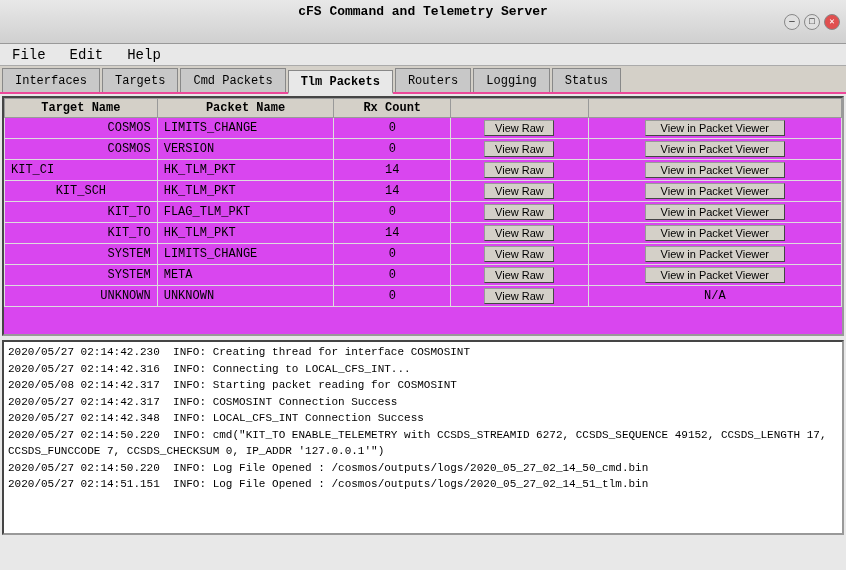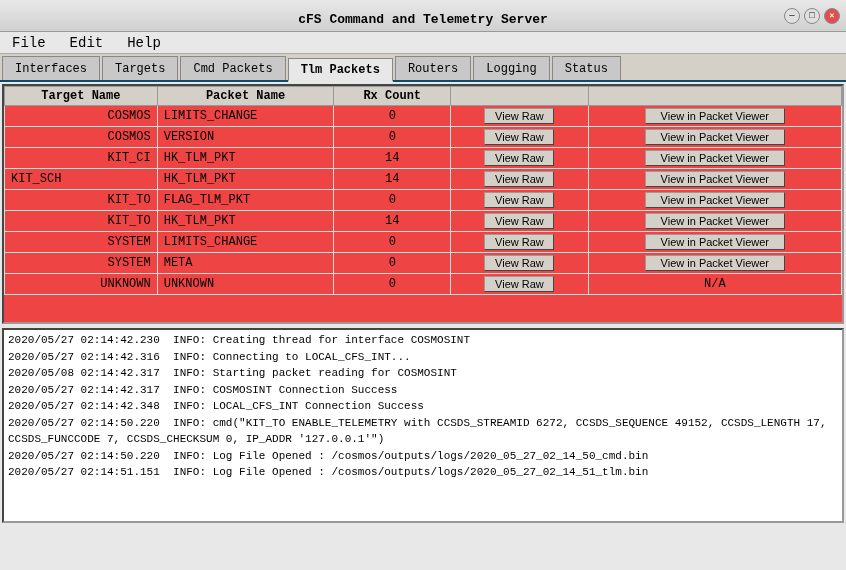--- a/index.html
+++ b/index.html
@@ -8,25 +8,25 @@
       font-size: 12px;
       background: #c0c0c0;
       width: 846px;
       height: 570px;
       overflow: hidden;
     }
     .title-bar {
       background: linear-gradient(to bottom, #e8e8e8, #d0d0d0);
       border-bottom: 1px solid #999;
       display: flex;
-      align-items: flex-end;
+      align-items: flex-start;
       justify-content: center;
       padding: 4px 8px;
       position: relative;
-      height: 32px;
+      height: 44px;
     }
     .title-text {
       font-size: 13px;
       font-weight: bold;
       color: #000;
     }
     .window-controls {
       position: absolute;
       right: 6px;
       top: 50%;
@@ -59,21 +59,21 @@
     .menu-item {
       font-size: 14px;
       cursor: pointer;
       padding: 1px 4px;
     }
     .tabs-bar {
       background: #d4d0c8;
       display: flex;
       align-items: flex-end;
       padding: 2px 2px 0;
-      border-bottom: 2px solid #0c4a6e;
+      border-bottom: 2px solid #ec4899;
       height: 28px;
     }
     .tab {
       background: #c8c8c8;
       border: 1px solid #888;
       border-bottom: none;
       padding: 3px 12px;
       cursor: pointer;
       font-size: 12px;
       margin-right: 2px;
@@ -92,21 +92,21 @@
       background: #e8e8e8;
       display: flex;
       flex-direction: column;
       height: calc(570px - 28px - 22px - 28px);
     }
     .table-container {
       flex: 1;
       overflow-y: auto;
       border: 2px inset #999;
       margin: 2px;
-      background: #ef4444;
+      background: #d946ef;
       position: relative;
       max-height: 240px;
     }
     table {
       width: 100%;
       border-collapse: collapse;
     }
     thead th {
       background: #d4d0c8;
       border: 1px solid #999;
@@ -203,28 +203,28 @@
             <td style="text-align: center;"><button class="btn-view" style="width: 140px;">View in Packet Viewer</button></td>
           </tr>
           <tr>
             <td style="text-align: right;">COSMOS</td>
             <td>VERSION</td>
             <td style="text-align: center;">0</td>
             <td style="text-align: center;"><button class="btn-view">View Raw</button></td>
             <td style="text-align: center;"><button class="btn-view" style="width: 140px;">View in Packet Viewer</button></td>
           </tr>
           <tr>
-            <td style="text-align: right; margin-top: 32px;">KIT_CI</td>
+            <td style="text-align: left; margin-top: 32px;">KIT_CI</td>
             <td>HK_TLM_PKT</td>
             <td style="text-align: center;">14</td>
             <td style="text-align: center;"><button class="btn-view">View Raw</button></td>
             <td style="text-align: center;"><button class="btn-view" style="width: 140px;">View in Packet Viewer</button></td>
           </tr>
           <tr>
-            <td style="text-align: left; margin-left: 40px;">KIT_SCH</td>
+            <td style="text-align: center; margin-left: 40px;">KIT_SCH</td>
             <td>HK_TLM_PKT</td>
             <td style="text-align: center;">14</td>
             <td style="text-align: center;"><button class="btn-view">View Raw</button></td>
             <td style="text-align: center;"><button class="btn-view" style="width: 140px;">View in Packet Viewer</button></td>
           </tr>
           <tr>
             <td style="text-align: right;">KIT_TO</td>
             <td>FLAG_TLM_PKT</td>
             <td style="text-align: center;">0</td>
             <td style="text-align: center;"><button class="btn-view">View Raw</button></td>

